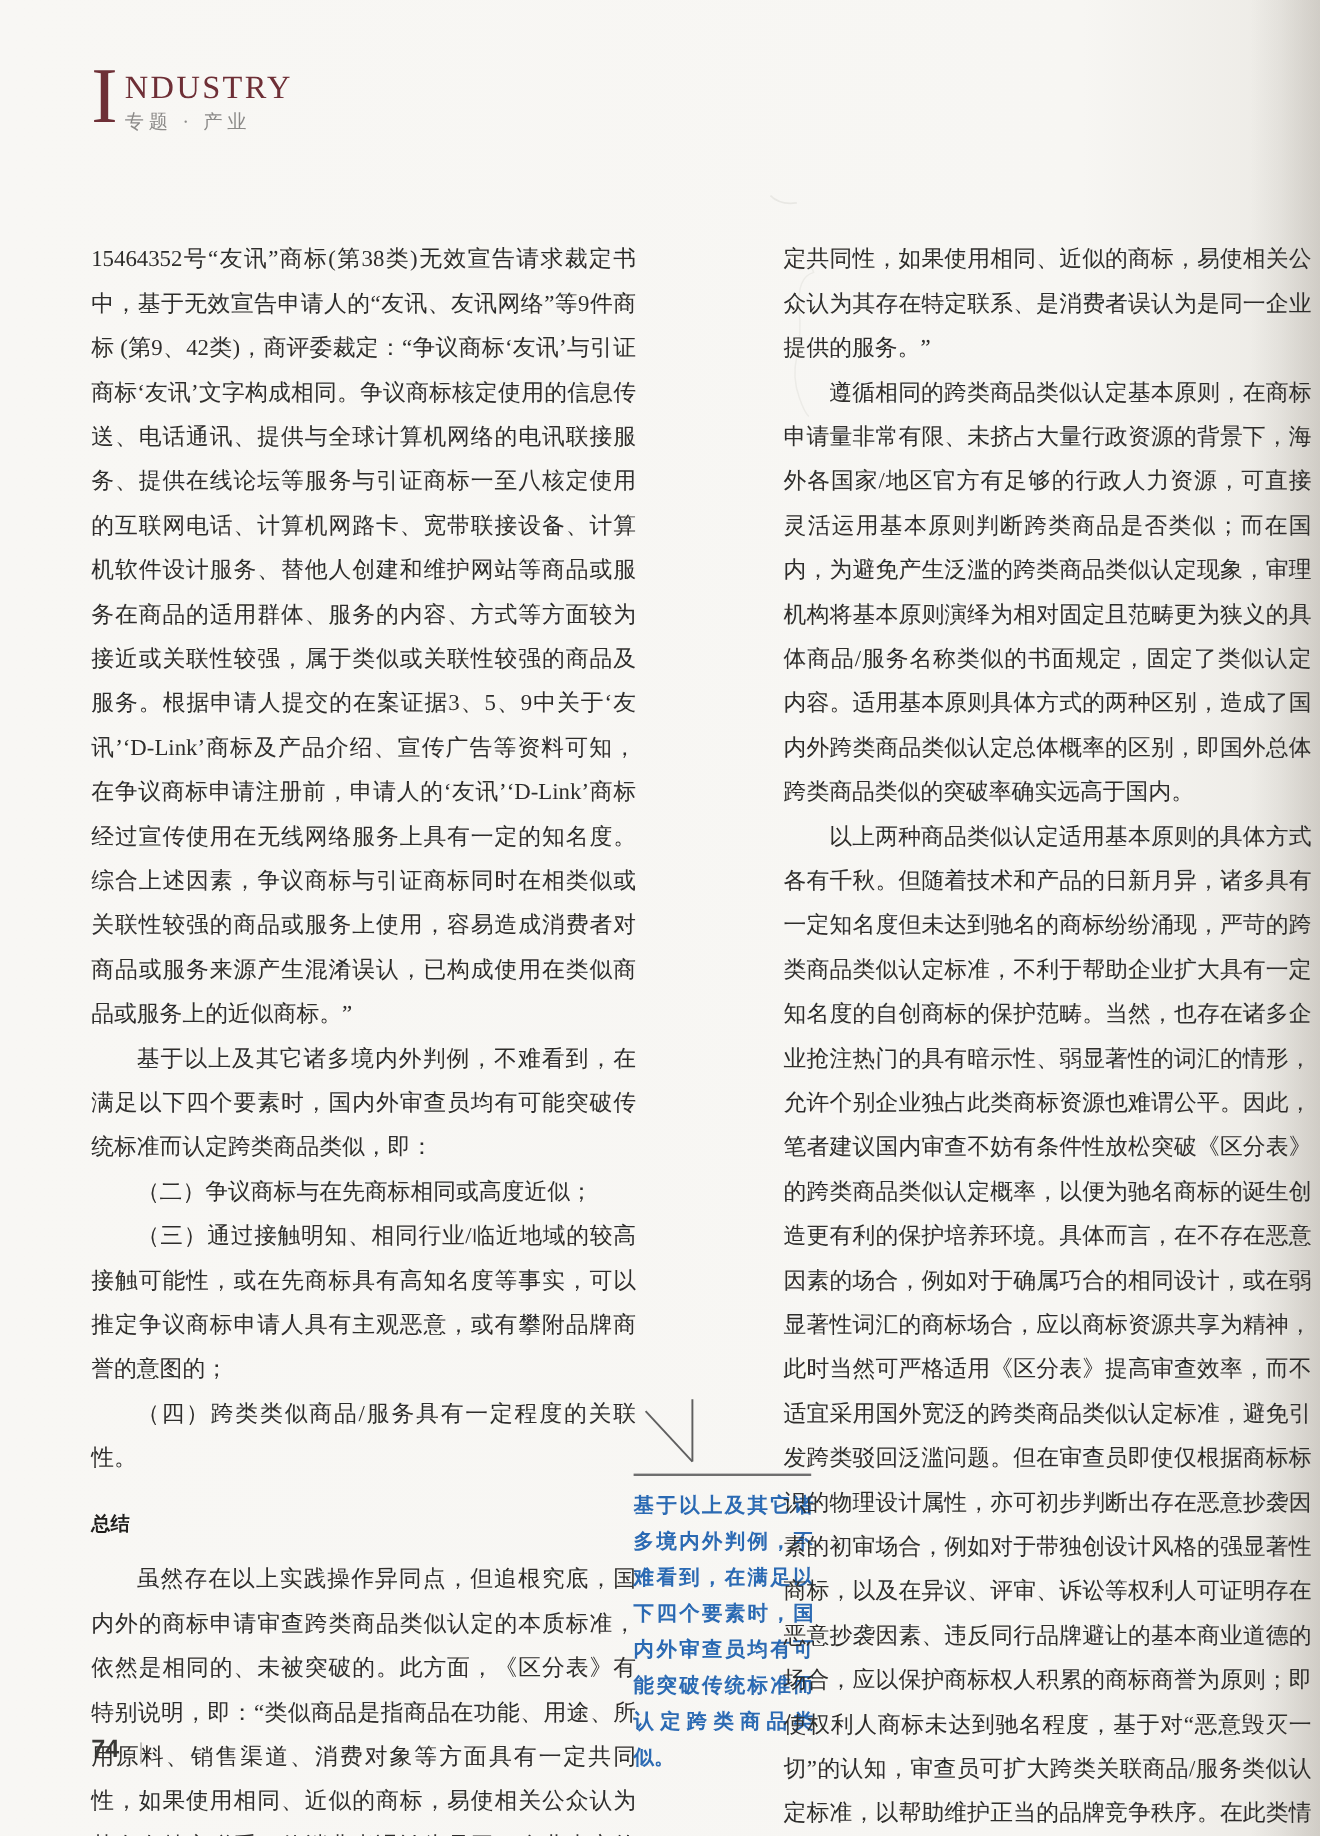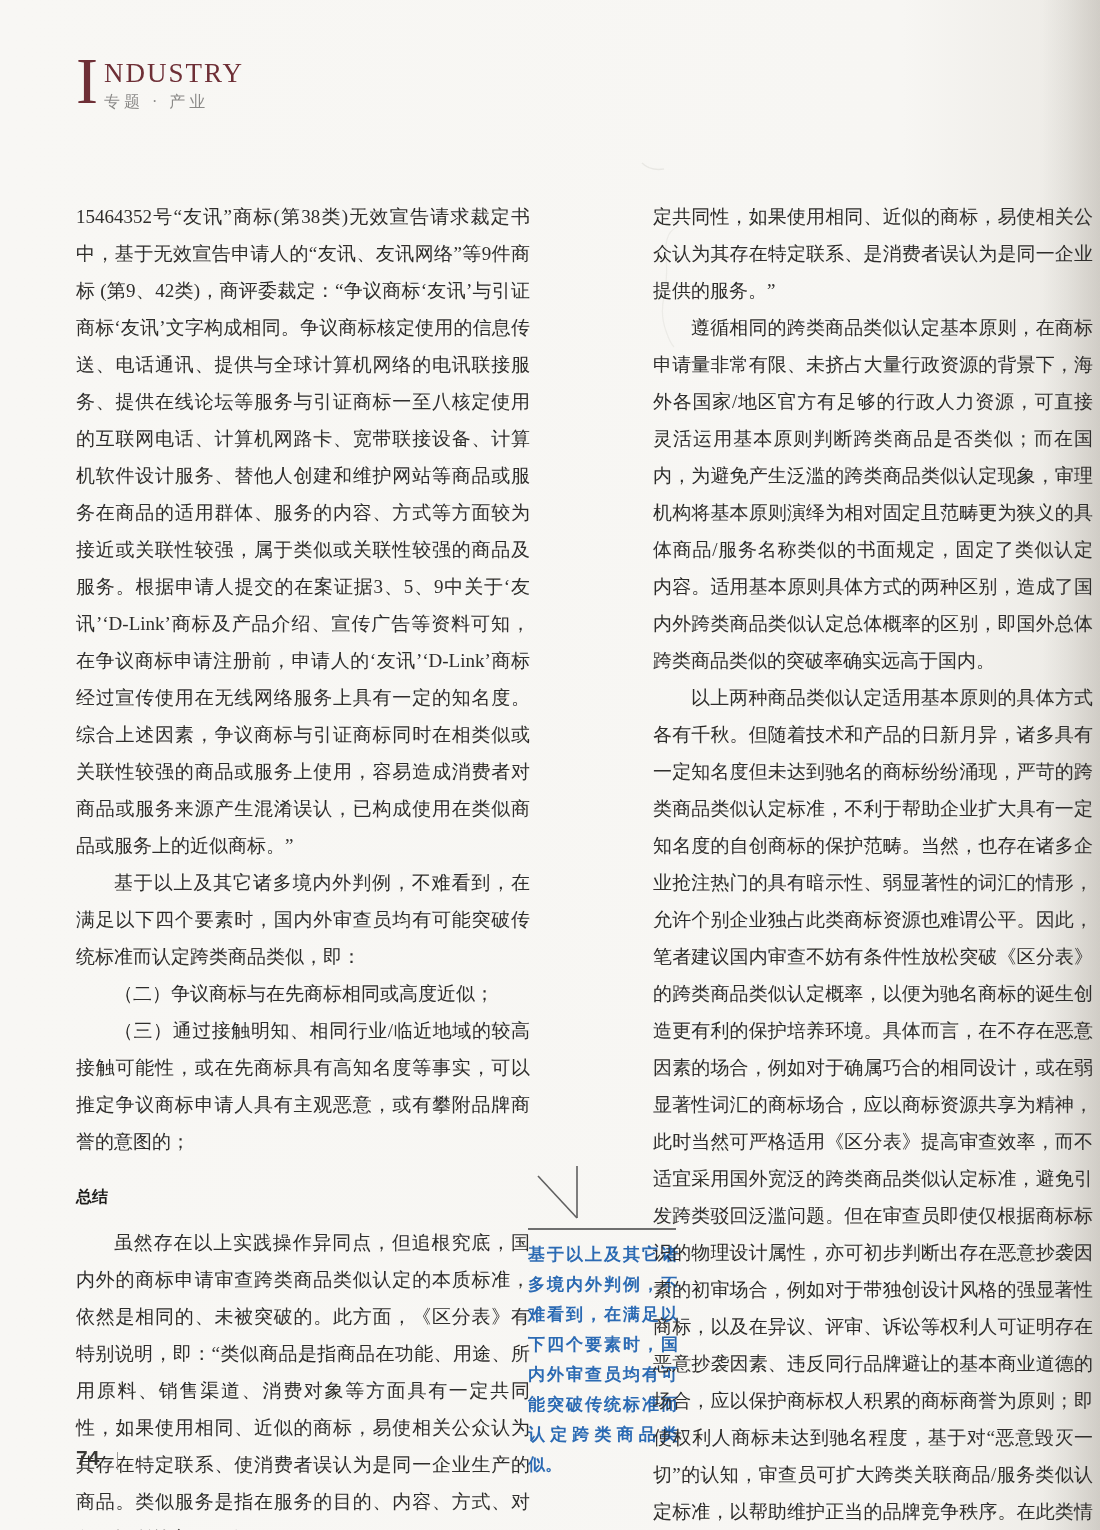--- a/index.html
+++ b/index.html
@@ -87,20 +87,21 @@
       <div class="magazine-name">NDUSTRY</div>
       <div class="section-label">专题 · 产业</div>
     </div>
   </div>
 
   <div class="col col-left">
     <p>15464352号“友讯”商标(第38类)无效宣告请求裁定书中，基于无效宣告申请人的“友讯、友讯网络”等9件商标 (第9、42类)，商评委裁定：“争议商标‘友讯’与引证商标‘友讯’文字构成相同。争议商标核定使用的信息传送、电话通讯、提供与全球计算机网络的电讯联接服务、提供在线论坛等服务与引证商标一至八核定使用的互联网电话、计算机网路卡、宽带联接设备、计算机软件设计服务、替他人创建和维护网站等商品或服务在商品的适用群体、服务的内容、方式等方面较为接近或关联性较强，属于类似或关联性较强的商品及服务。根据申请人提交的在案证据3、5、9中关于‘友讯’‘D-Link’商标及产品介绍、宣传广告等资料可知，在争议商标申请注册前，申请人的‘友讯’‘D-Link’商标经过宣传使用在无线网络服务上具有一定的知名度。综合上述因素，争议商标与引证商标同时在相类似或关联性较强的商品或服务上使用，容易造成消费者对商品或服务来源产生混淆误认，已构成使用在类似商品或服务上的近似商标。”</p>
     <p class="indent">基于以上及其它诸多境内外判例，不难看到，在满足以下四个要素时，国内外审查员均有可能突破传统标准而认定跨类商品类似，即：</p>
     <p class="list-item">（二）争议商标与在先商标相同或高度近似；</p>
     <p class="list-item">（三）通过接触明知、相同行业/临近地域的较高接触可能性，或在先商标具有高知名度等事实，可以推定争议商标申请人具有主观恶意，或有攀附品牌商誉的意图的；</p>
+    <p class="list-item">（四）跨类类似商品/服务具有一定程度的关联性。</p>
     <h2 class="summary-heading">总结</h2>
     <p class="indent">虽然存在以上实践操作异同点，但追根究底，国内外的商标申请审查跨类商品类似认定的本质标准，依然是相同的、未被突破的。此方面，《区分表》有特别说明，即：“类似商品是指商品在功能、用途、所用原料、销售渠道、消费对象等方面具有一定共同性，如果使用相同、近似的商标，易使相关公众认为其存在特定联系、使消费者误认为是同一企业生产的商品。类似服务是指在服务的目的、内容、方式、对象、场所等方面具有一</p>
   </div>
 
   <div class="pull-quote">
     <svg class="quote-arrow" width="62" height="60" viewBox="0 0 62 60">
       <line x1="8" y1="12" x2="47" y2="54" stroke="#5f5f5f" stroke-width="1.6"></line>
       <line x1="47" y1="2" x2="47" y2="54" stroke="#5f5f5f" stroke-width="1.6"></line>
     </svg>
     <hr class="quote-rule">

